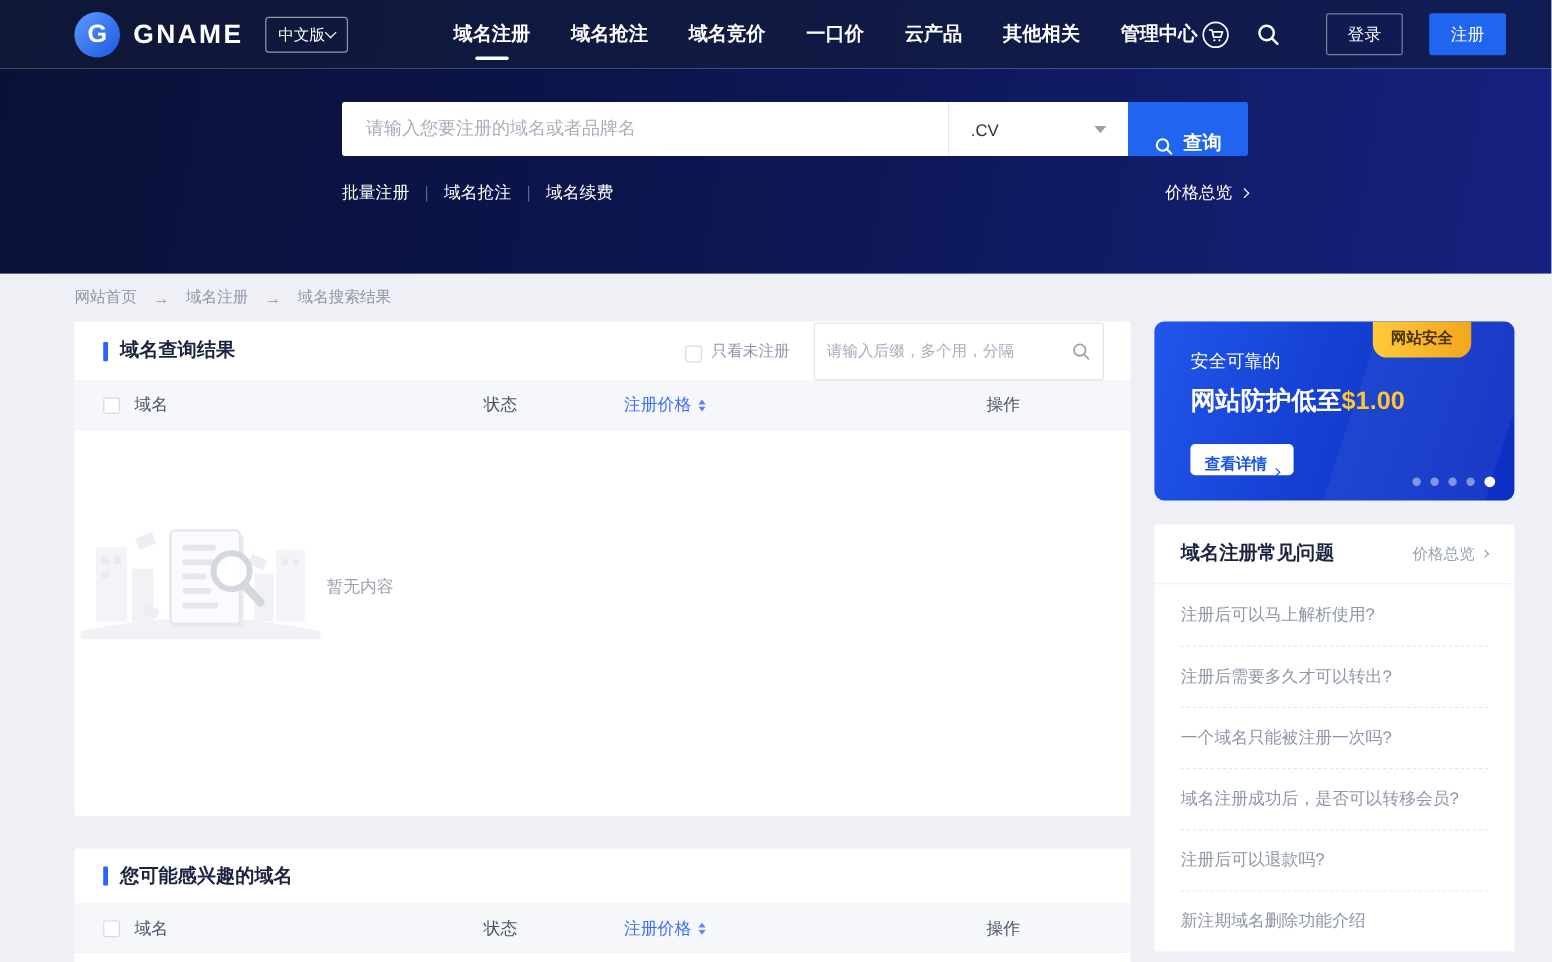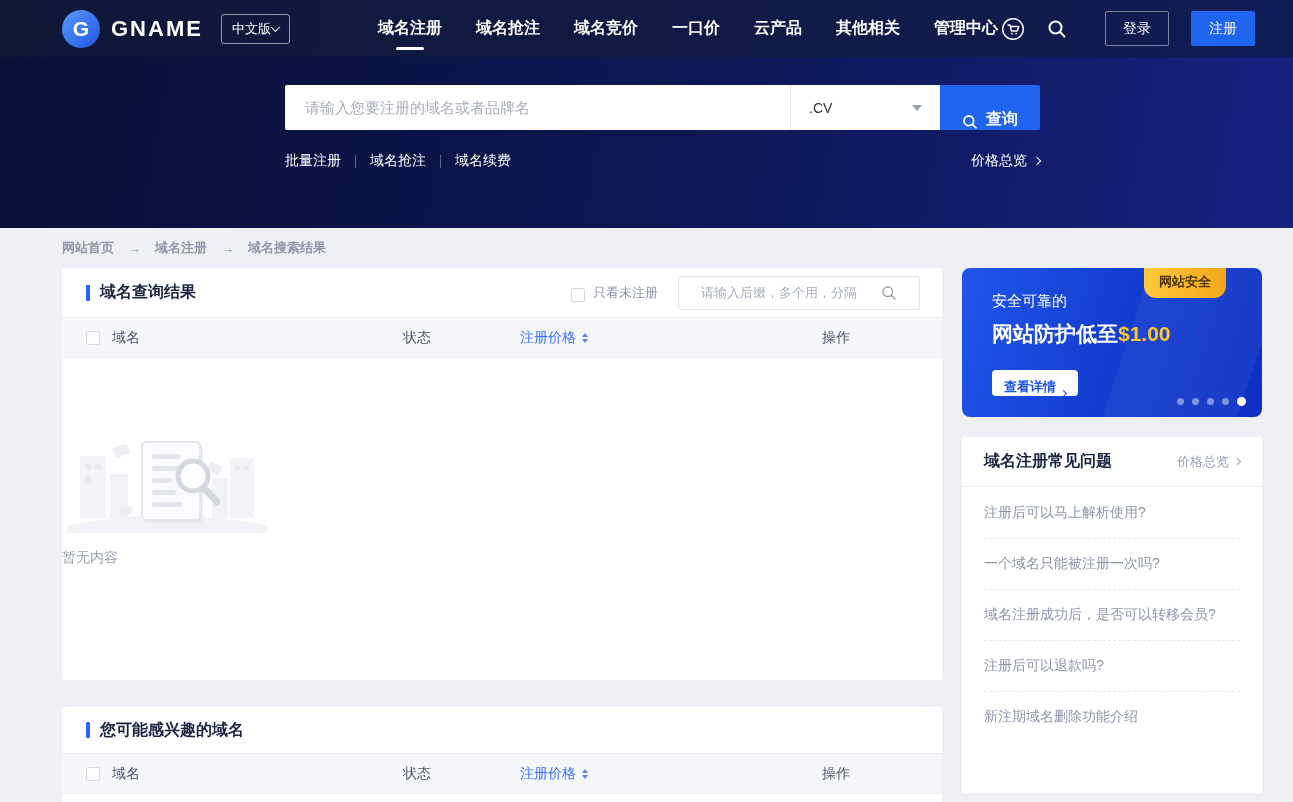--- a/index.html
+++ b/index.html
@@ -36,52 +36,52 @@
   .tri-down { width:0; height:0; border-left:5px solid transparent; border-right:5px solid transparent; border-top:6px solid #98a0ad; }
   .query-btn { width:100px; background:#2065f0; border:none; color:#fff; font-size:16px; font-weight:bold;
                display:flex; align-items:flex-end; justify-content:center; gap:8px; cursor:pointer; }
   .links-row { position:absolute; left:285px; top:95px; width:755px; display:flex; align-items:center; color:#fff; font-size:14px; }
   .links-row a { color:#fff; text-decoration:none; cursor:pointer; }
   .qdiv { width:1px; height:13px; background:rgba(255,255,255,.35); margin:0 14px; }
   .price-overview { margin-left:auto; display:flex; align-items:center; gap:7px; }
   .chev-right-w { width:6px; height:6px; border-top:1.5px solid #fff; border-right:1.5px solid #fff; transform:rotate(45deg); }
 
   
-  .breadcrumb { height:40px; display:flex; align-items:center; padding-left:62px; gap:14px; font-size:13px; color:#8e95a9;font-weight:bold; }
+  .breadcrumb { height:40px; display:flex; align-items:center; padding-left:62px; gap:14px; font-size:13px; color:#8e95a9; }
   .breadcrumb span { cursor:default; }
 
   
   .main { display:flex; align-items:flex-start; gap:20px; padding:0 31px 0 62px; }
   .left-col { width:880px; display:flex; flex-direction:column; gap:27px; }
   .right-col { width:300px; display:flex; flex-direction:column; gap:20px; }
   .card { background:#fff; border-radius:2px; }
 
   .card-head { height:50px; display:flex; align-items:center; padding:0 22px 0 24px; border-bottom:1px solid #eceef2; }
   .blue-bar { width:4px; height:16px; background:#2b63ff; border-radius:1px; margin-right:10px; }
   .card-title { font-size:16px; font-weight:bold; color:#1a2340; }
   .chk-wrap { margin-left:auto; display:flex; align-items:flex-end; gap:8px; color:#8d95a8; font-size:13px; cursor:pointer; }
   .chk-box { width:14px; height:14px; border:1px solid #d6dae2; border-radius:2px; background:#fff; }
-  .suffix-wrap { margin-left:20px; width:242px; height:34px; border:1px solid #e2e5ea; border-radius:2px;
-                 display:flex; align-items:center; padding:0 22px; }
+  .suffix-wrap { margin-left:20px; width:242px; height:48px; border:1px solid #e2e5ea; border-radius:2px;
+                 display:flex; align-items:center; padding:0 10px; }
   .suffix-wrap input { flex:1; border:none; outline:none; font-size:13px; color:#333; }
   .suffix-wrap input::placeholder { color:#a6adbb; }
 
   .thead { height:40px; background:#f6f7fa; display:flex; align-items:center; padding:0 24px;
            font-size:14px; color:#4a5468; border-bottom:1px solid #eef0f4; }
   .col-domain { width:317px; display:flex; align-items:center; gap:12px; }
   .col-status { width:117px; }
   .col-price  { width:302px; display:flex; align-items:center; color:#3d6eff; cursor:pointer; }
   .col-action { flex:1; }
   .sort { display:inline-flex; flex-direction:column; gap:2px; margin-left:6px; }
   .sort i { width:0; height:0; border-left:3.5px solid transparent; border-right:3.5px solid transparent; }
   .sort .up { border-bottom:4px solid #5b82ff; }
   .sort .dn { border-top:4px solid #5b82ff; }
 
   .results-card { height:412px; }
-  .empty { padding-top:70px; display:flex; flex-direction:column; }
+  .empty { padding-top:70px; display:flex; flex-direction:row; align-items:center; }
   .empty-text { margin-top:16px; font-size:14px; color:#9aa1ad; }
   .interested-card { height:140px; }
   .interested-card .card-head { height:47px; }
 
   
   .banner { position:relative; width:300px; height:149px; border-radius:8px; overflow:hidden; color:#fff;
             background:linear-gradient(108deg,#2256ec 0%,#1440d2 45%,#0c2ec2 100%); padding:24px 0 0 30px; }
   .banner::before { content:""; position:absolute; left:55%; top:-30%; width:45%; height:160%;
                     background:rgba(255,255,255,.05); transform:skewX(-18deg); }
   .banner-badge { position:absolute; top:0; right:36px; background:linear-gradient(90deg,#ffc93c,#f2a71b);
@@ -294,20 +294,21 @@
     <div class="card faq-card">
       <div class="faq-head">
         <h3 class="faq-title">域名注册常见问题</h3>
         <a class="faq-more">
           <span>价格总览</span>
           <span class="chev-right-g"></span>
         </a>
       </div>
       <ul class="faq-list">
         <li>注册后可以马上解析使用?</li>
+        <li>注册后需要多久才可以转出?</li>
         <li>一个域名只能被注册一次吗?</li>
         <li>域名注册成功后，是否可以转移会员?</li>
         <li>注册后可以退款吗?</li>
         <li>新注期域名删除功能介绍</li>
       </ul>
     </div>
   </aside>
 </div>
 
 </body></html>

